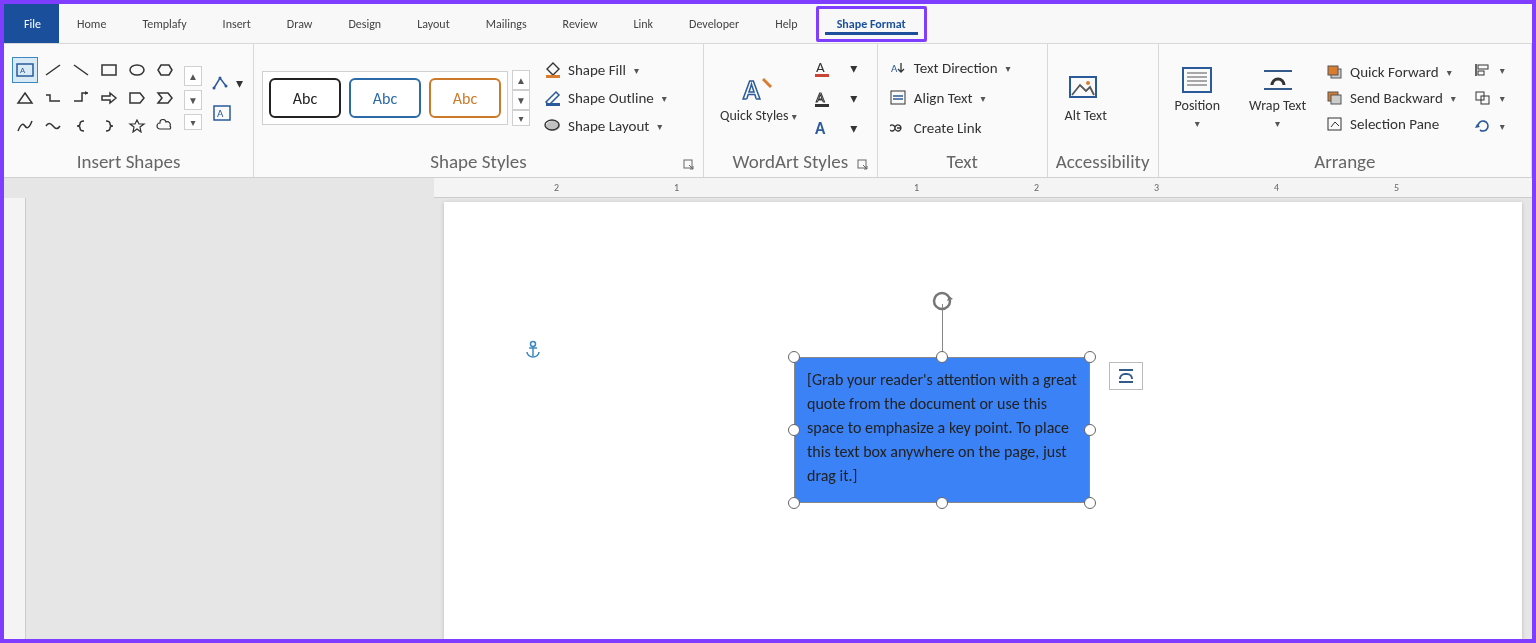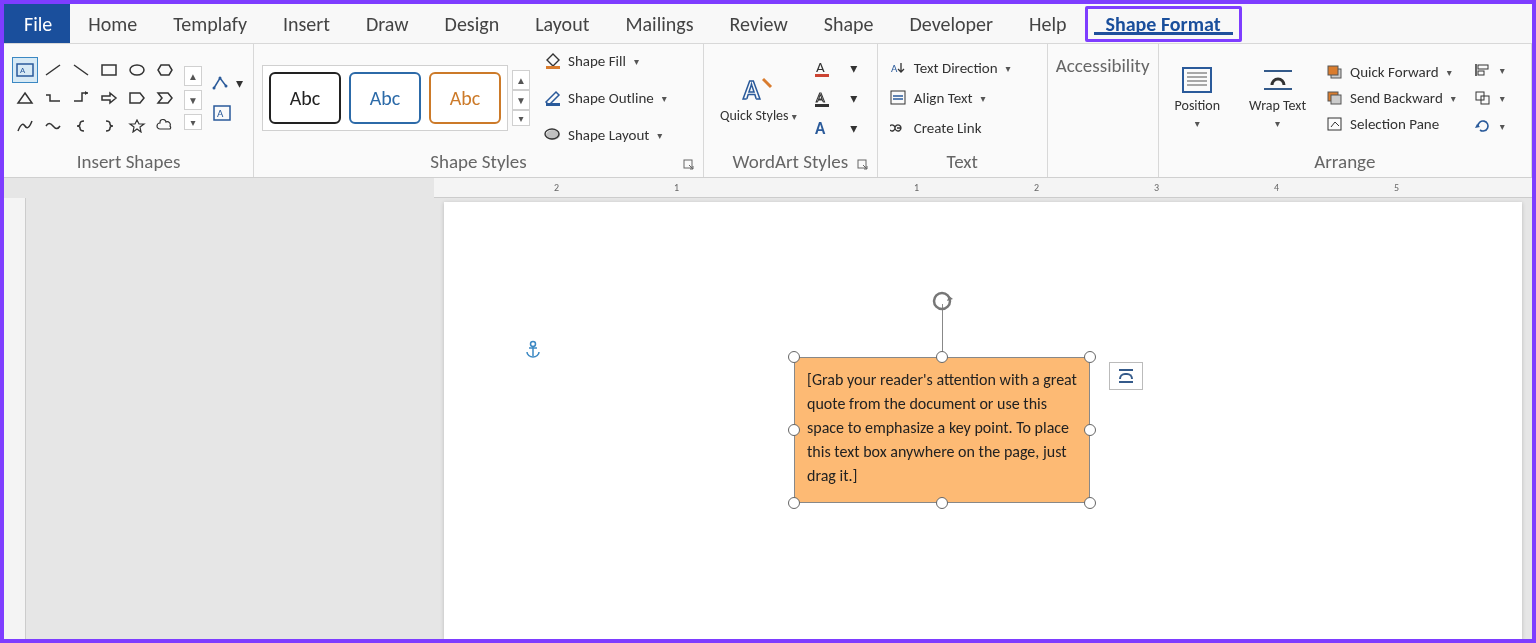--- a/index.html
+++ b/index.html
@@ -22,21 +22,21 @@
     border-bottom: 1px solid #d8d8d8;
     padding-left: 0;
   }
   .tab {
     padding: 0 18px;
     height: 100%;
     display: flex;
     align-items: center;
     cursor: pointer;
     color: #444;
-    font-size: 20px;
+    font-size: 12px;
   }
   .tab.file {
     background: #1a4f9c;
     color: #fff;
     font-weight: 400;
     padding: 0 18px;
     border-left: 2px solid #1a4f9c;
   }
   .tab.active {
     color: #1a4f9c;
@@ -143,39 +143,39 @@
   
   
   .style-swatches {
     display: flex;
     gap: 8px;
     padding: 6px;
     border: 1px solid #d0d0d0;
     background: #fff;
   }
   .swatch {
-    width: 72px; height: 52px;
+    width: 72px; height: 40px;
     border-radius: 6px;
     display: flex;
     align-items: center;
     justify-content: center;
-    font-size: 20px;
+    font-size: 16px;
   }
   .swatch.black { border: 2px solid #222; color: #222; }
   .swatch.blue { border: 2px solid #2c6aa8; color: #2c6aa8; }
   .swatch.orange { border: 2px solid #cc7a29; color: #cc7a29; }
   .swatch-scroll {
     display: flex;
     flex-direction: column;
     margin-left: 4px;
   }
   .shape-style-cmds {
     display: flex;
     flex-direction: column;
-    gap: 15px;
+    gap: 6px;
     margin-left: 10px;
   }
   .cmd {
     display: flex;
     align-items: center;
     gap: 6px;
     cursor: pointer;
     font-size: 15px;
     color: #333;
     padding: 2px 4px;
@@ -274,21 +274,21 @@
     box-shadow: 0 1px 4px rgba(0,0,0,0.2);
   }
   
   .sel-box {
     position: absolute;
     left: 350px;
     top: 155px;
     width: 296px;
     height: 146px;
     border: 1px solid #888;
-    background: #fdba74;
+    background: #3b82f6;
   }
   .sel-box .content {
     padding: 10px 12px;
     font-size: 16px;
     color: #222;
     line-height: 1.5;
     font-family: Calibri, Arial, sans-serif;
   }
   .handle {
     position: absolute;
@@ -347,21 +347,21 @@
 <div class="tabs">
   <div class="tab file">File</div>
   <div class="tab">Home</div>
   <div class="tab">Templafy</div>
   <div class="tab">Insert</div>
   <div class="tab">Draw</div>
   <div class="tab">Design</div>
   <div class="tab">Layout</div>
   <div class="tab">Mailings</div>
   <div class="tab">Review</div>
-  <div class="tab">Shape</div>
+  <div class="tab">Link</div>
   <div class="tab">Developer</div>
   <div class="tab">Help</div>
   <div class="tab active highlighted">Shape Format</div>
 </div>
 
 <div class="ribbon">
 
   <div class="group insert-shapes" style="min-width:250px">
     <div class="group-body">
       <div class="shape-grid">
@@ -618,20 +618,32 @@
               </svg>
             </span>
           <span>Create Link</span>
         </div>
       </div>
     </div>
     <div class="group-label">Text</div>
   </div>
 
   <div class="group" style="min-width:90px">
+    <div class="group-body">
+      <div class="big-btn">
+        <span class="icon">
+            <svg width="40" height="32">
+              <rect x="4" y="4" width="26" height="20" fill="none" stroke="#2a5a9a" stroke-width="2"></rect>
+              <polyline points="6,22 14,12 20,18 24,14 28,22" fill="none" stroke="#555" stroke-width="1.8"></polyline>
+              <circle cx="22" cy="10" r="2" fill="#d97c2e"></circle>
+            </svg>
+          </span>
+        <span class="label">Alt Text</span>
+      </div>
+    </div>
     <div class="group-label">Accessibility</div>
   </div>
 
   <div class="group" style="flex:1">
     <div class="group-body">
       <div class="arrange-left">
         <div class="big-btn">
           <span class="icon">
               <svg width="36" height="30">
                 <rect x="4" y="3" width="28" height="24" fill="none" stroke="#2a5a9a" stroke-width="2"></rect>

